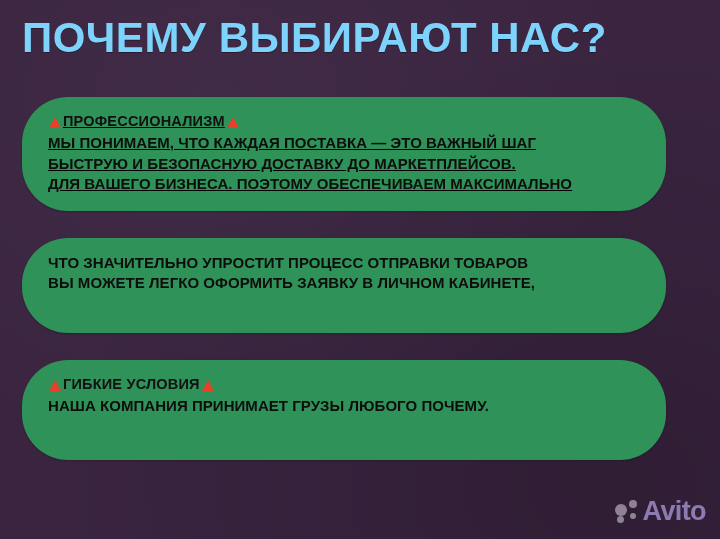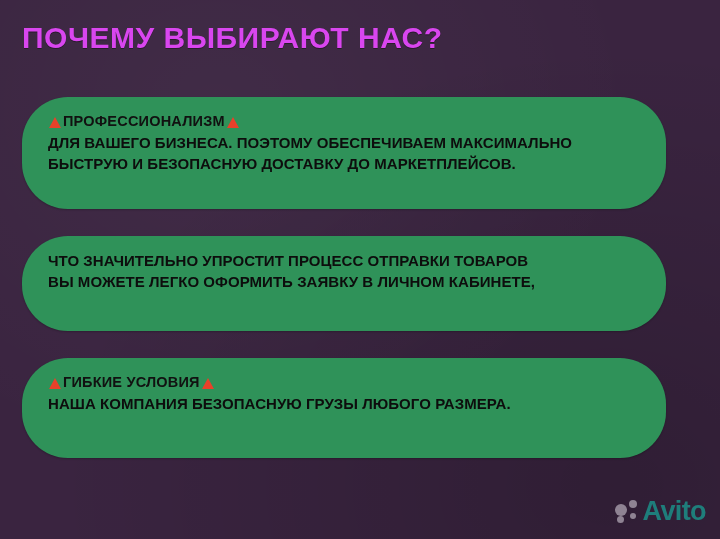--- a/index.html
+++ b/index.html
@@ -23,25 +23,25 @@
     background:
       radial-gradient(ellipse at 30% 20%, rgba(255,255,255,0.035) 0%, rgba(0,0,0,0) 60%),
       radial-gradient(ellipse at 85% 90%, rgba(0,0,0,0.18) 0%, rgba(0,0,0,0) 65%);
     pointer-events: none;
   }
 
   .page-title {
     position: absolute;
     left: 22px;
     top: 17px;
-    font-size: 30px;
+    font-size: 42px;
     line-height: 42px;
     font-weight: 700;
     letter-spacing: 0.5px;
-    color: #d946ef;
+    color: #7dd3fc;
     text-shadow: 0 1px 0 rgba(0,0,0,0.35);
     white-space: nowrap;
   }
 
   .cards {
     position: absolute;
     left: 22px;
     top: 97px;
     width: 644px;
   }
@@ -49,21 +49,21 @@
   .card {
     background: #2f9259;
     border-radius: 46px;
     padding: 15px 26px 16px 26px;
     margin-bottom: 27px;
     box-shadow: 0 1px 2px rgba(0,0,0,0.22);
   }
 
   .card:last-child { margin-bottom: 4px; }
 
-  .card-1 { min-height: 112px; }
+  .card-1 { min-height: 112px; text-decoration: underline; }
   .card-2 { min-height: 95px; }
   .card-3 { min-height: 100px; }
 
   .card-heading {
     display: flex;
     align-items: center;
     font-size: 14.5px;
     line-height: 19px;
     font-weight: 700;
     letter-spacing: 0.2px;
@@ -123,59 +123,60 @@
   .dot-a { width: 12px; height: 12px; left: 0px;  top: 4px; }
   .dot-b { width: 8px;  height: 8px;  left: 14px; top: 0px; }
   .dot-c { width: 7px;  height: 7px;  left: 2px;  top: 16px; }
   .dot-d { width: 6px;  height: 6px;  left: 15px; top: 13px; }
 
   .avito-word {
     font-size: 27px;
     line-height: 27px;
     font-weight: 700;
     letter-spacing: -0.6px;
-    color: #14b8a6;
+    color: #c4b5fd;
   }
 </style>
 </head>
 <body>
 
 <div class="bg-texture"></div>
 
 <h1 class="page-title">ПОЧЕМУ ВЫБИРАЮТ НАС?</h1>
 
 <div class="cards">
 
   <div class="card card-1">
     <div class="card-heading">
       <span class="tri-icon"></span>
       <span class="label">ПРОФЕССИОНАЛИЗМ</span>
       <span class="tri-icon"></span>
     </div>
     <div class="card-body">
+      <span class="line">МЫ ПОНИМАЕМ, ЧТО КАЖДАЯ ПОСТАВКА — ЭТО ВАЖНЫЙ ШАГ</span>
+      <span class="line">БЫСТРУЮ И БЕЗОПАСНУЮ ДОСТАВКУ ДО МАРКЕТПЛЕЙСОВ.</span>
       <span class="line">ДЛЯ ВАШЕГО БИЗНЕСА. ПОЭТОМУ ОБЕСПЕЧИВАЕМ МАКСИМАЛЬНО</span>
-      <span class="line">БЫСТРУЮ И БЕЗОПАСНУЮ ДОСТАВКУ ДО МАРКЕТПЛЕЙСОВ.</span>
     </div>
   </div>
 
   <div class="card card-2">
     <div class="card-body">
       <span class="line">ЧТО ЗНАЧИТЕЛЬНО УПРОСТИТ ПРОЦЕСС ОТПРАВКИ ТОВАРОВ</span>
       <span class="line">ВЫ МОЖЕТЕ ЛЕГКО ОФОРМИТЬ ЗАЯВКУ В ЛИЧНОМ КАБИНЕТЕ,</span>
     </div>
   </div>
 
   <div class="card card-3">
     <div class="card-heading">
       <span class="tri-icon"></span>
       <span class="label">ГИБКИЕ УСЛОВИЯ</span>
       <span class="tri-icon"></span>
     </div>
     <div class="card-body">
-      <span class="line">НАША КОМПАНИЯ БЕЗОПАСНУЮ ГРУЗЫ ЛЮБОГО РАЗМЕРА.</span>
+      <span class="line">НАША КОМПАНИЯ ПРИНИМАЕТ ГРУЗЫ ЛЮБОГО ПОЧЕМУ.</span>
     </div>
   </div>
 
 </div>
 
 <div class="avito-logo">
   <span class="avito-dots">
     <i class="dot-a"></i>
     <i class="dot-b"></i>
     <i class="dot-c"></i>

